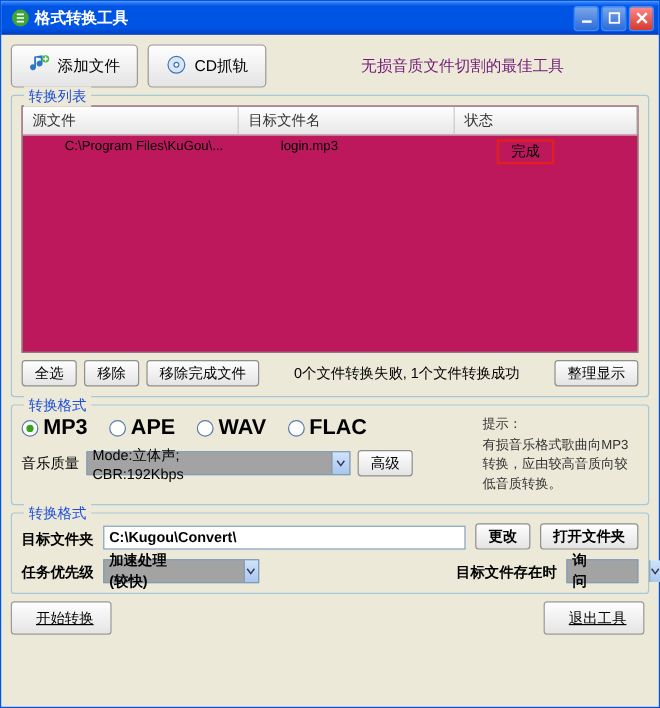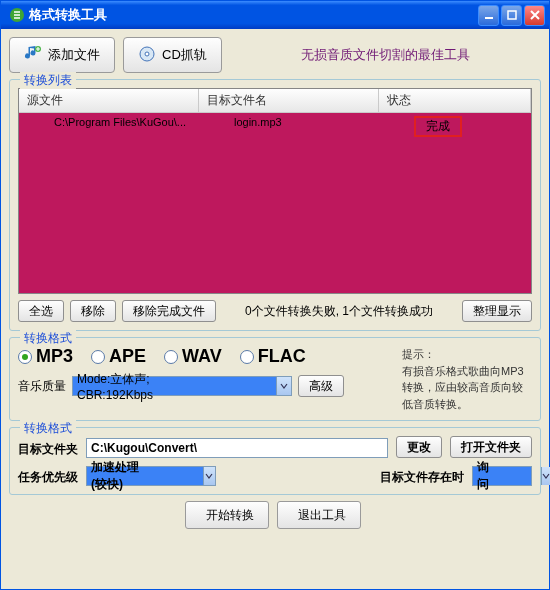--- a/index.html
+++ b/index.html
@@ -33,27 +33,27 @@
 .watermark { position: absolute; top: 80px; left: 0; right: 0; text-align: center; color: #d6d6d6; font-size: 30px; font-style: italic; font-family: "Times New Roman", serif; letter-spacing: 1px; pointer-events: none; }
 .btnrow { display: flex; gap: 6px; margin-top: 6px; align-items: center; }
 .btn { height: 22px; padding: 0 10px; background: linear-gradient(#fefefe,#e4e4e4); border: 1px solid #8f8f8f; border-radius: 3px; font-size: 12px; cursor: pointer; display: flex; align-items: center; gap: 4px; }
 .btnrow .status-text { flex: 1; text-align: center; font-size: 12px; color: #000; }
 .fmt-row { display: flex; align-items: center; gap: 18px; }
 .radio-label { font-size: 18px; font-weight: bold; display: flex; align-items: center; gap: 4px; cursor: pointer; }
 .radio-circle { width: 14px; height: 14px; border: 1px solid #5a7aa8; border-radius: 50%; display: inline-flex; align-items: center; justify-content: center; background: #fff; }
 .radio-dot { width: 6px; height: 6px; border-radius: 50%; background: #31a51e; }
 .hint { font-size: 11px; color: #333; line-height: 1.5; }
 .fmt-bottom { display: flex; align-items: center; gap: 6px; margin-top: 8px; }
-.select { height: 20px; border: 1px solid #7f9db9; background: #3b82f6; font-size: 12px; display: flex; align-items: center; padding: 0 4px; gap: 24px; }
+.select { height: 20px; border: 1px solid #7f9db9; background: #a3a3a3; font-size: 12px; display: flex; align-items: center; padding: 0 4px; gap: 24px; }
 .select-btn { width: 16px; height: 18px; background: linear-gradient(#cfe3fb,#a9c7f0); border-left: 1px solid #7f9db9; display: flex; align-items: center; justify-content: center; margin: 0 -4px 0 4px; }
 .select-btn svg { width: 8px; height: 8px; }
 .setting-row { display: flex; align-items: flex-end; gap: 8px; margin-bottom: 8px; font-weight: bold; }
 .label { font-size: 12px; color: #000; white-space: nowrap; }
 .input { height: 20px; border: 1px solid #7f9db9; background: #fff; flex: 1; padding: 0 4px; font-size: 12px; display: flex; align-items: center; }
-.bottomrow { display: flex; justify-content: center; gap: 8px; padding-right: 4px; }
+.bottomrow { display: flex; justify-content: space-between; gap: 8px; padding-right: 4px; text-decoration: underline; }
 .main-btn { height: 28px; padding: 0 14px; background: linear-gradient(#fefefe,#e4e4e4); border: 1px solid #9a9a9a; border-radius: 3px; font-size: 12px; display: flex; align-items: center; gap: 6px; cursor: pointer; }
 .flex-gap { flex: 1; }
 .qual-select { width: 220px; }
 .prio-select { width: 130px; }
 .exist-select { width: 60px; }
 .fmt-left { flex: 1; display: flex; flex-direction: column; }
 .fmt-wrap { display: flex; gap: 10px; align-items: flex-start; }
 .hint-col { width: 130px; }
 </style>
 </head>

